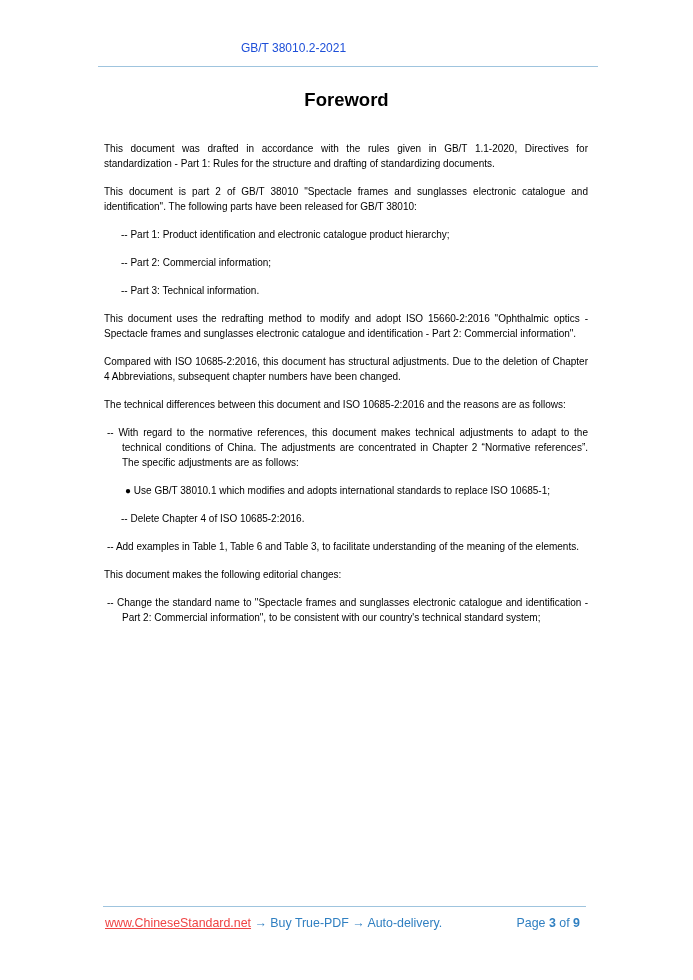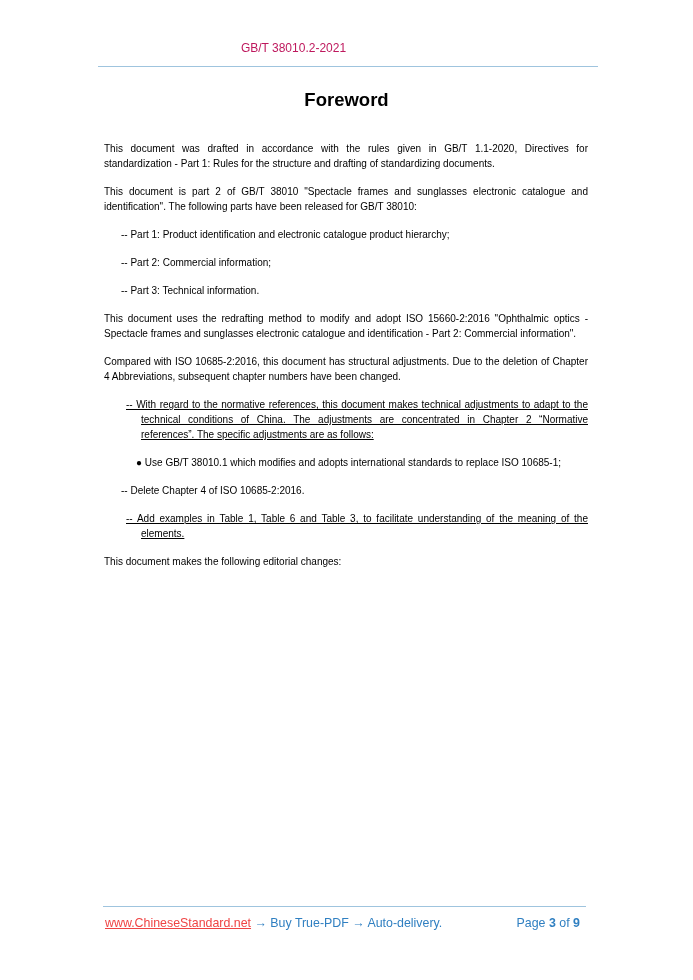--- a/index.html
+++ b/index.html
@@ -15,21 +15,21 @@
       font-family: "Liberation Sans", sans-serif;
       color: #000;
     }
     .header-text {
       position: absolute;
       top: 41px;
       left: 0;
       width: 587px;
       text-align: center;
       font-size: 12px;
-      color: #be185d;
+      color: #1d4ed8;
     }
     .header-rule {
       position: absolute;
       top: 66px;
       left: 98px;
       width: 500px;
       height: 0;
       border-top: 1px solid #9fc4de;
     }
     .title {
@@ -51,27 +51,26 @@
     }
     .content p {
       margin: 0 0 13px 0;
       text-align: justify;
     }
     .content .dash {
       padding-left: 17px;
       text-indent: 0;
     }
     .content .dash-wrap {
-      margin-left: 22px;
+      margin-left: 3px;
       padding-left: 15px;
       text-indent: -15px;
-      text-decoration: underline;
     }
     .content .bullet {
-      margin-left: 32px;
+      margin-left: 21px;
     }
     .footer-rule {
       position: absolute;
       top: 906px;
       left: 103px;
       width: 483px;
       height: 0;
       border-top: 1px solid #9fc4de;
     }
     .footer {
@@ -104,25 +103,27 @@
 <div class="title">Foreword</div>
 
 <div class="content">
   <p>This document was drafted in accordance with the rules given in GB/T 1.1-2020, Directives for standardization - Part 1: Rules for the structure and drafting of standardizing documents.</p>
   <p>This document is part 2 of GB/T 38010 "Spectacle frames and sunglasses electronic catalogue and identification". The following parts have been released for GB/T 38010:</p>
   <p class="dash">-- Part 1: Product identification and electronic catalogue product hierarchy;</p>
   <p class="dash">-- Part 2: Commercial information;</p>
   <p class="dash">-- Part 3: Technical information.</p>
   <p>This document uses the redrafting method to modify and adopt ISO 15660-2:2016 "Ophthalmic optics - Spectacle frames and sunglasses electronic catalogue and identification - Part 2: Commercial information".</p>
   <p>Compared with ISO 10685-2:2016, this document has structural adjustments. Due to the deletion of Chapter 4 Abbreviations, subsequent chapter numbers have been changed.</p>
+  <p>The technical differences between this document and ISO 10685-2:2016 and the reasons are as follows:</p>
   <p class="dash-wrap">-- With regard to the normative references, this document makes technical adjustments to adapt to the technical conditions of China. The adjustments are concentrated in Chapter 2 “Normative references”. The specific adjustments are as follows:</p>
   <p class="bullet">● Use GB/T 38010.1 which modifies and adopts international standards to replace ISO 10685-1;</p>
   <p class="dash">-- Delete Chapter 4 of ISO 10685-2:2016.</p>
   <p class="dash-wrap">-- Add examples in Table 1, Table 6 and Table 3, to facilitate understanding of the meaning of the elements.</p>
   <p>This document makes the following editorial changes:</p>
+  <p class="dash-wrap">-- Change the standard name to "Spectacle frames and sunglasses electronic catalogue and identification - Part 2: Commercial information", to be consistent with our country's technical standard system;</p>
 </div>
 
 <div class="footer-rule"></div>
 <div class="footer">
   <a>www.ChineseStandard.net</a><span> → Buy True-PDF → Auto-delivery.</span>
   <span class="right">
     <span>Page</span>
     <b>3</b>
     <span>of</span>
     <b>9</b>

